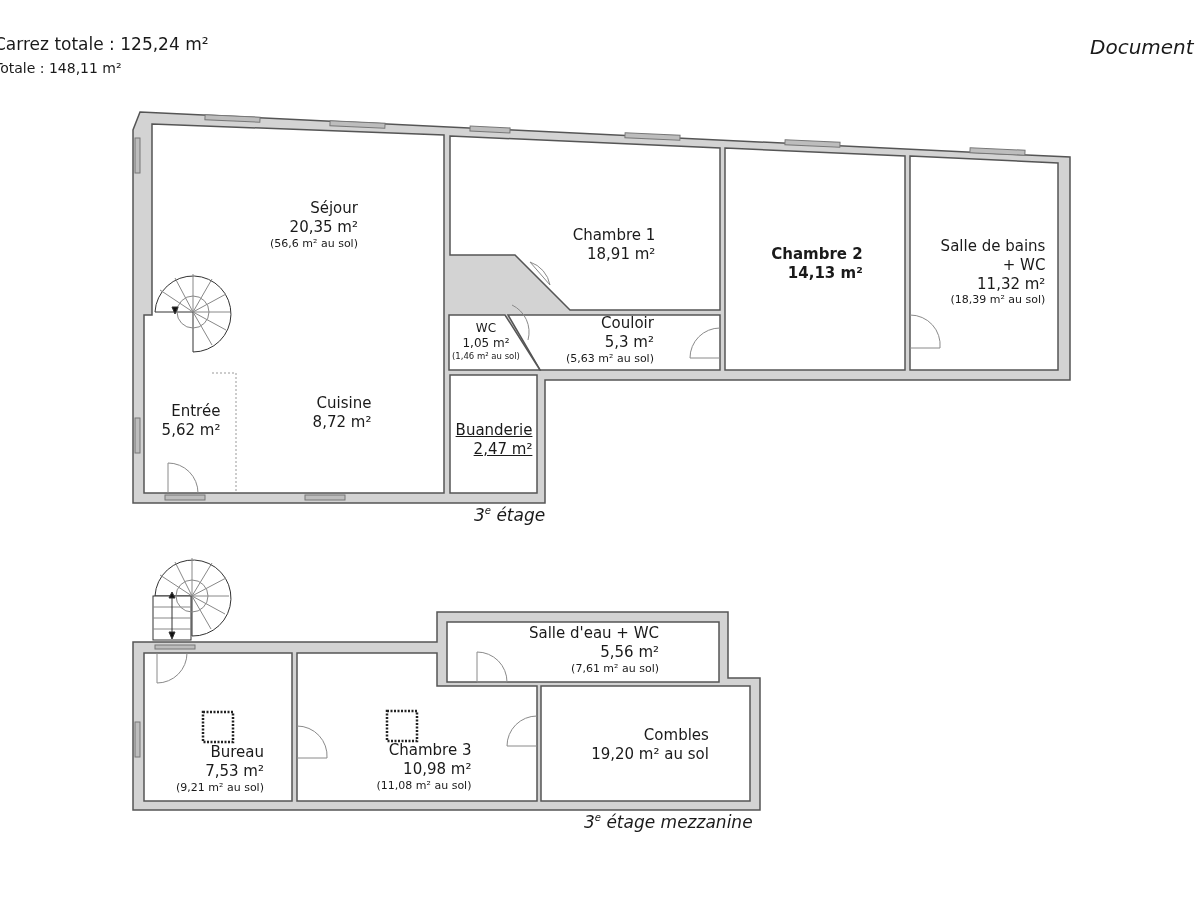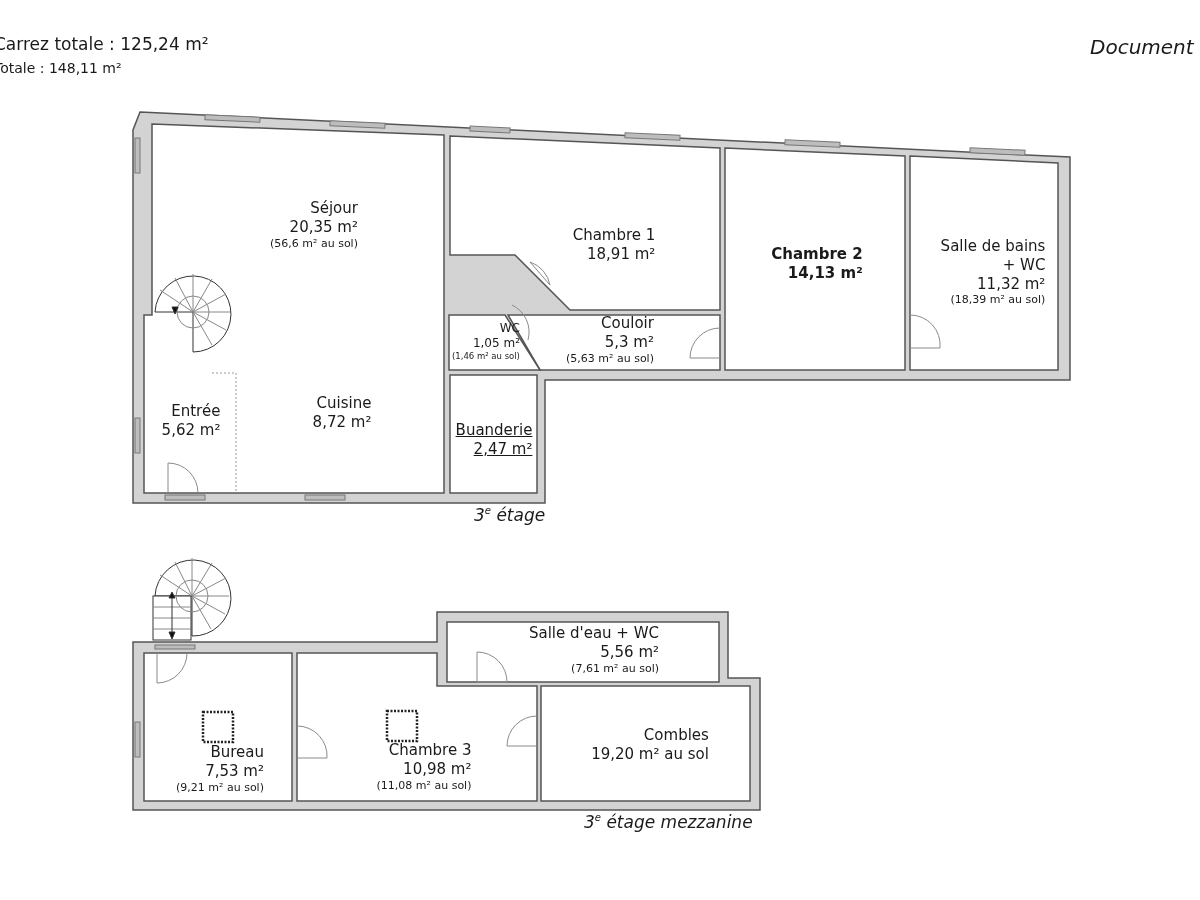--- a/index.html
+++ b/index.html
@@ -10,21 +10,21 @@
   .hdr-totale { left: -6px; top: 60px; font-size: 14px; }
   .hdr-doc { left: 1090px; top: 35px; font-size: 20px; font-style: italic; }
   svg.plan { position: absolute; left: 0; top: 0; }
   .room-label { position: absolute; text-align: right; transform: translateX(-50%);
                 white-space: nowrap; line-height: 1.25; }
   .room-label .name { font-size: 15px; display: block; }
   .room-label .area { font-size: 15px; display: block; }
   .room-label .sol { font-size: 11px; display: block; }
   .room-label.small .name, .room-label.small .area { font-size: 12px; }
   .room-label.small .sol { font-size: 8.5px; }
-  .room-label.left { transform: none; text-align: right; }
+  .room-label.left { transform: none; text-align: center; }
   .floor-caption { position: absolute; font-style: italic; font-size: 17px; white-space: nowrap; }
   .floor-caption sup { font-size: 10px; }
 </style>
 </head>
 <body>
 
 <div class="hdr hdr-carrez">Carrez totale :  125,24 m²</div>
 <div class="hdr hdr-totale">Totale :  148,11 m²</div>
 <div class="hdr hdr-doc">Document n</div>
 

